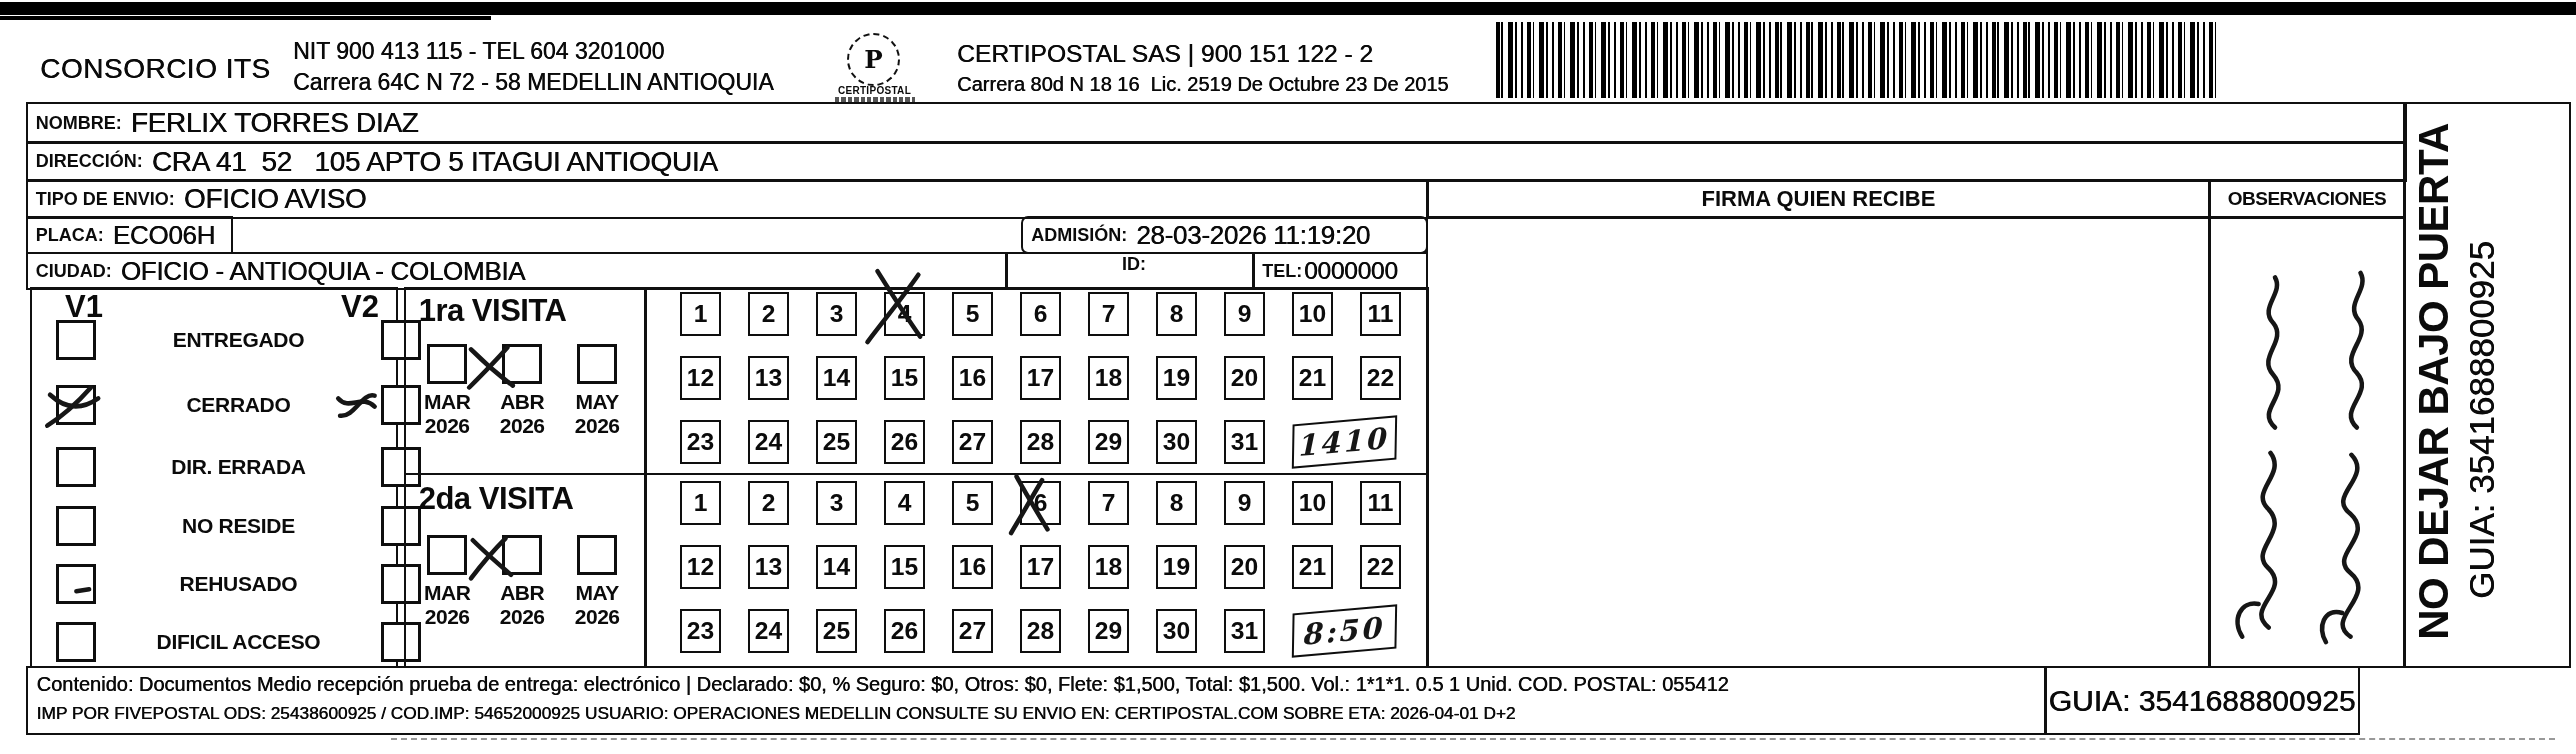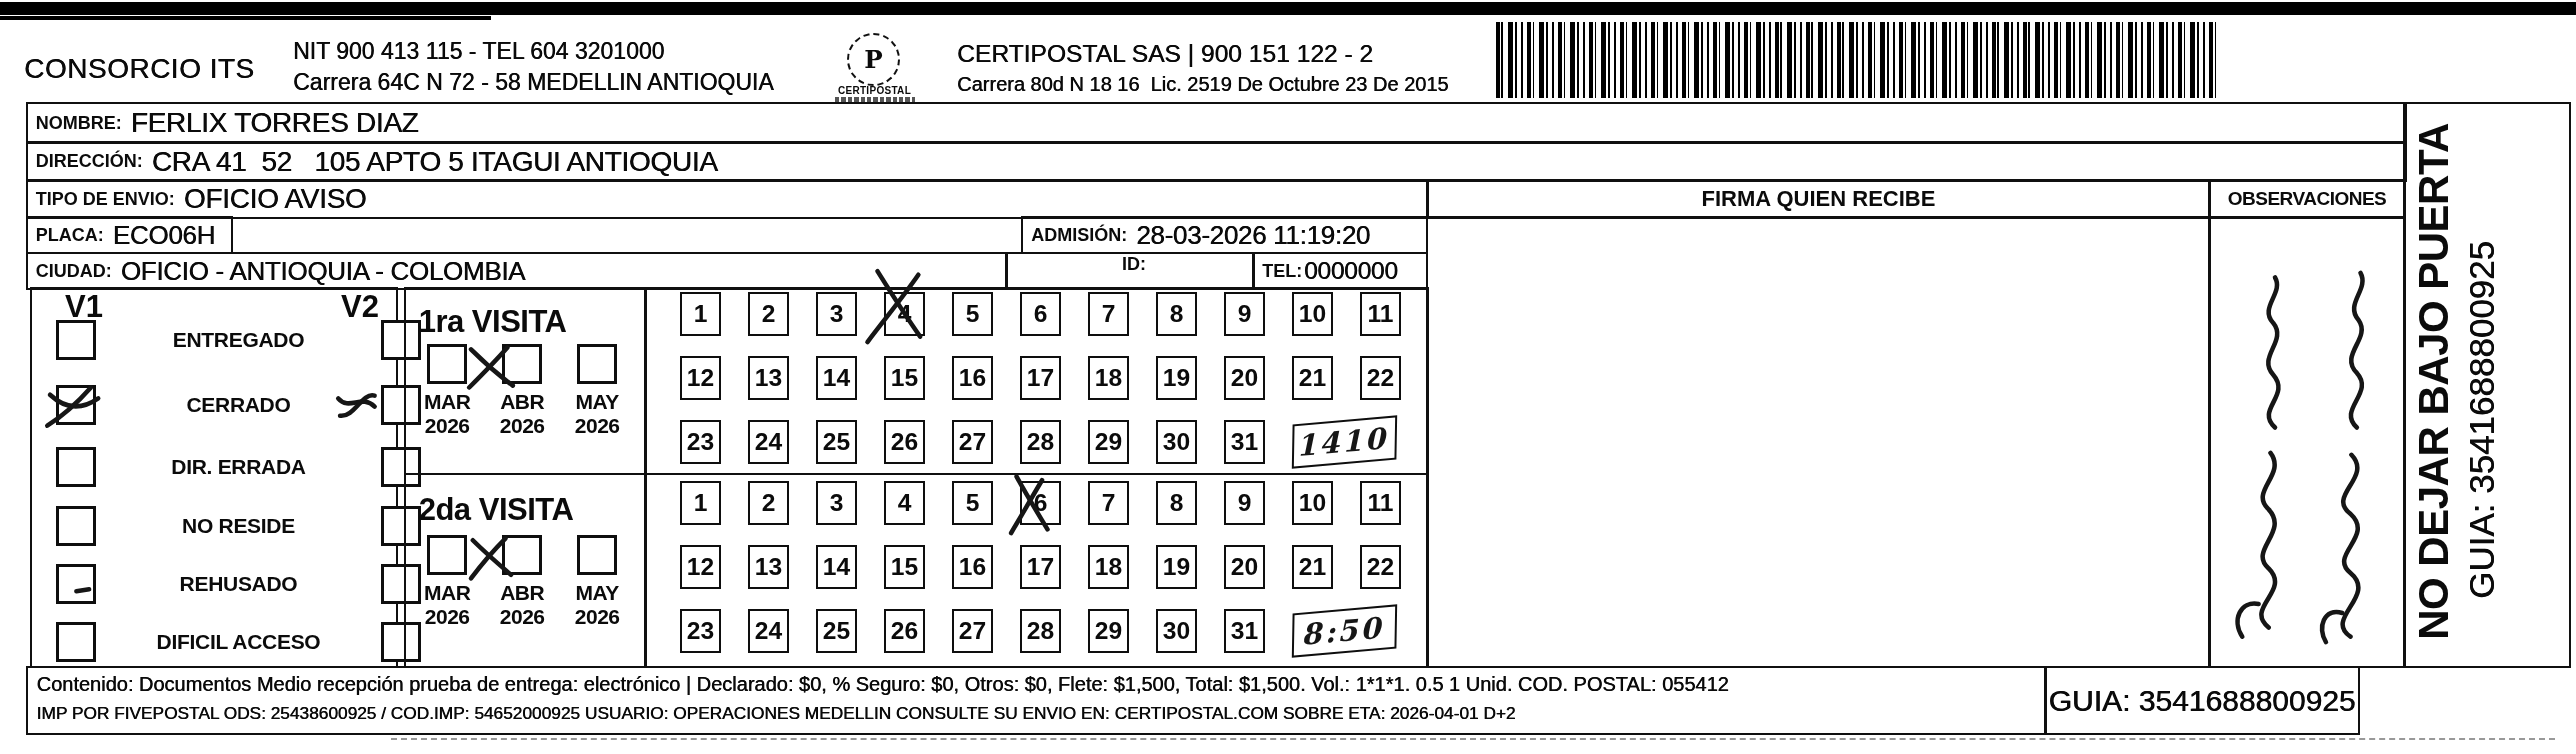--- a/index.html
+++ b/index.html
@@ -10,21 +10,21 @@
   .rowflex{display:flex;align-items:center;padding-left:8.2px;gap:9px;white-space:nowrap;overflow:hidden;}
   .lbl{font-weight:bold;font-size:18px;letter-spacing:0;}
   .val{font-size:26px;white-space:pre;letter-spacing:-0.3px;text-shadow:0.5px 0 #000;}
   .val.big{font-size:28px;}
   .hdrcell{display:flex;align-items:center;justify-content:center;font-weight:bold;}
   .cbox{width:40px;height:40px;border:3.6px solid #0e0e0e;box-sizing:border-box;background:#fff;}
   .status-row{position:absolute;left:0;width:100%;height:42px;display:grid;
               grid-template-columns:40px 1fr 40px;align-items:center;padding:0 13.6px 0 23.6px;box-sizing:border-box;}
   .status-label{text-align:center;font-weight:bold;font-size:21px;letter-spacing:-0.3px;}
   .vhead{position:absolute;font-weight:bold;font-size:31px;top:0px;}
-  .visita-title{position:absolute;font-weight:bold;font-size:31px;letter-spacing:-0.5px;margin-top:11px;}
+  .visita-title{position:absolute;font-weight:bold;font-size:31px;letter-spacing:-0.5px;}
   .months{position:absolute;display:flex;gap:18px;}
   .month-unit{width:57px;display:flex;flex-direction:column;align-items:center;}
   .month-unit .cbox{margin-bottom:6.4px;}
   .month-label{font-weight:bold;font-size:21px;line-height:23.6px;letter-spacing:-0.5px;}
   .daygrid{position:absolute;display:flex;flex-direction:column;}
   .day-row{display:flex;gap:27px;margin-bottom:20px;}
   .daybox{width:41px;height:44px;border:2.7px solid #0e0e0e;box-sizing:border-box;background:#fff;
           display:flex;align-items:center;justify-content:center;font-weight:bold;font-size:24.6px;}
   .daybox.wide{width:105px;}
   .hand{font-family:"DejaVu Serif",serif;font-style:italic;font-weight:bold;font-size:29px;
@@ -48,21 +48,21 @@
   svg.ink path{fill:none;stroke:#161616;stroke-width:5;stroke-linecap:round;stroke-linejoin:round;}
 </style>
 </head>
 <body>
 
 <div class="page">
 
   <div class="topbar"></div>
   <div class="topbar2"></div>
 
-  <div class="abs" style="left:24px;top:53px;font-size:28px;letter-spacing:0.5px;text-shadow:0.5px 0 #000;">CONSORCIO ITS</div>
+  <div class="abs" style="left:40px;top:53px;font-size:28px;letter-spacing:0.5px;text-shadow:0.5px 0 #000;">CONSORCIO ITS</div>
   <div class="abs" style="left:293px;top:38px;font-size:23px;text-shadow:0.5px 0 #000;white-space:pre;">NIT 900 413 115 - TEL 604 3201000</div>
   <div class="abs" style="left:293px;top:69px;font-size:23px;text-shadow:0.5px 0 #000;white-space:pre;">Carrera 64C N 72 - 58 MEDELLIN ANTIOQUIA</div>
 
   <div class="logo-circle">P</div>
   <div class="logo-cap">CERTIPOSTAL</div>
   <div class="logo-sub"></div>
 
   <div class="abs" style="left:957px;top:40px;font-size:24.6px;text-shadow:0.5px 0 #000;white-space:pre;">CERTIPOSTAL SAS | 900 151 122 - 2</div>
   <div class="abs" style="left:957px;top:73px;font-size:20px;text-shadow:0.5px 0 #000;white-space:pre;">Carrera 80d N 18 16  Lic. 2519 De Octubre 23 De 2015</div>
 
@@ -80,21 +80,21 @@
     <span class="lbl">TIPO DE ENVIO:</span>
     <span class="val big">OFICIO AVISO</span>
   </div>
   <div class="b hdrcell" style="left:1426px;top:179px;width:785px;height:40px;font-size:22px;">FIRMA QUIEN RECIBE</div>
   <div class="b hdrcell" style="left:2208px;top:179px;width:198px;height:40px;font-size:19px;letter-spacing:-0.5px;">OBSERVACIONES</div>
 
   <div class="b rowflex" style="left:25.5px;top:216px;width:207px;height:38px;">
     <span class="lbl">PLACA:</span>
     <span class="val">ECO06H</span>
   </div>
-  <div class="b rowflex" style="left:1021px;top:216px;width:407px;height:38px;">
+  <div class="b rowflex" style="left:1021px;top:216px;width:407px;height:38px;border-radius:7px;">
     <span class="lbl">ADMISIÓN:</span>
     <span class="val">28-03-2026 11:19:20</span>
   </div>
 
   <div class="b rowflex" style="left:25.5px;top:252px;width:982px;height:38px;">
     <span class="lbl">CIUDAD:</span>
     <span class="val">OFICIO - ANTIOQUIA - COLOMBIA</span>
   </div>
   <div class="b rowflex" style="left:1005px;top:252px;width:250px;height:38px;flex-direction:column;">
     <span class="lbl">ID:</span>

